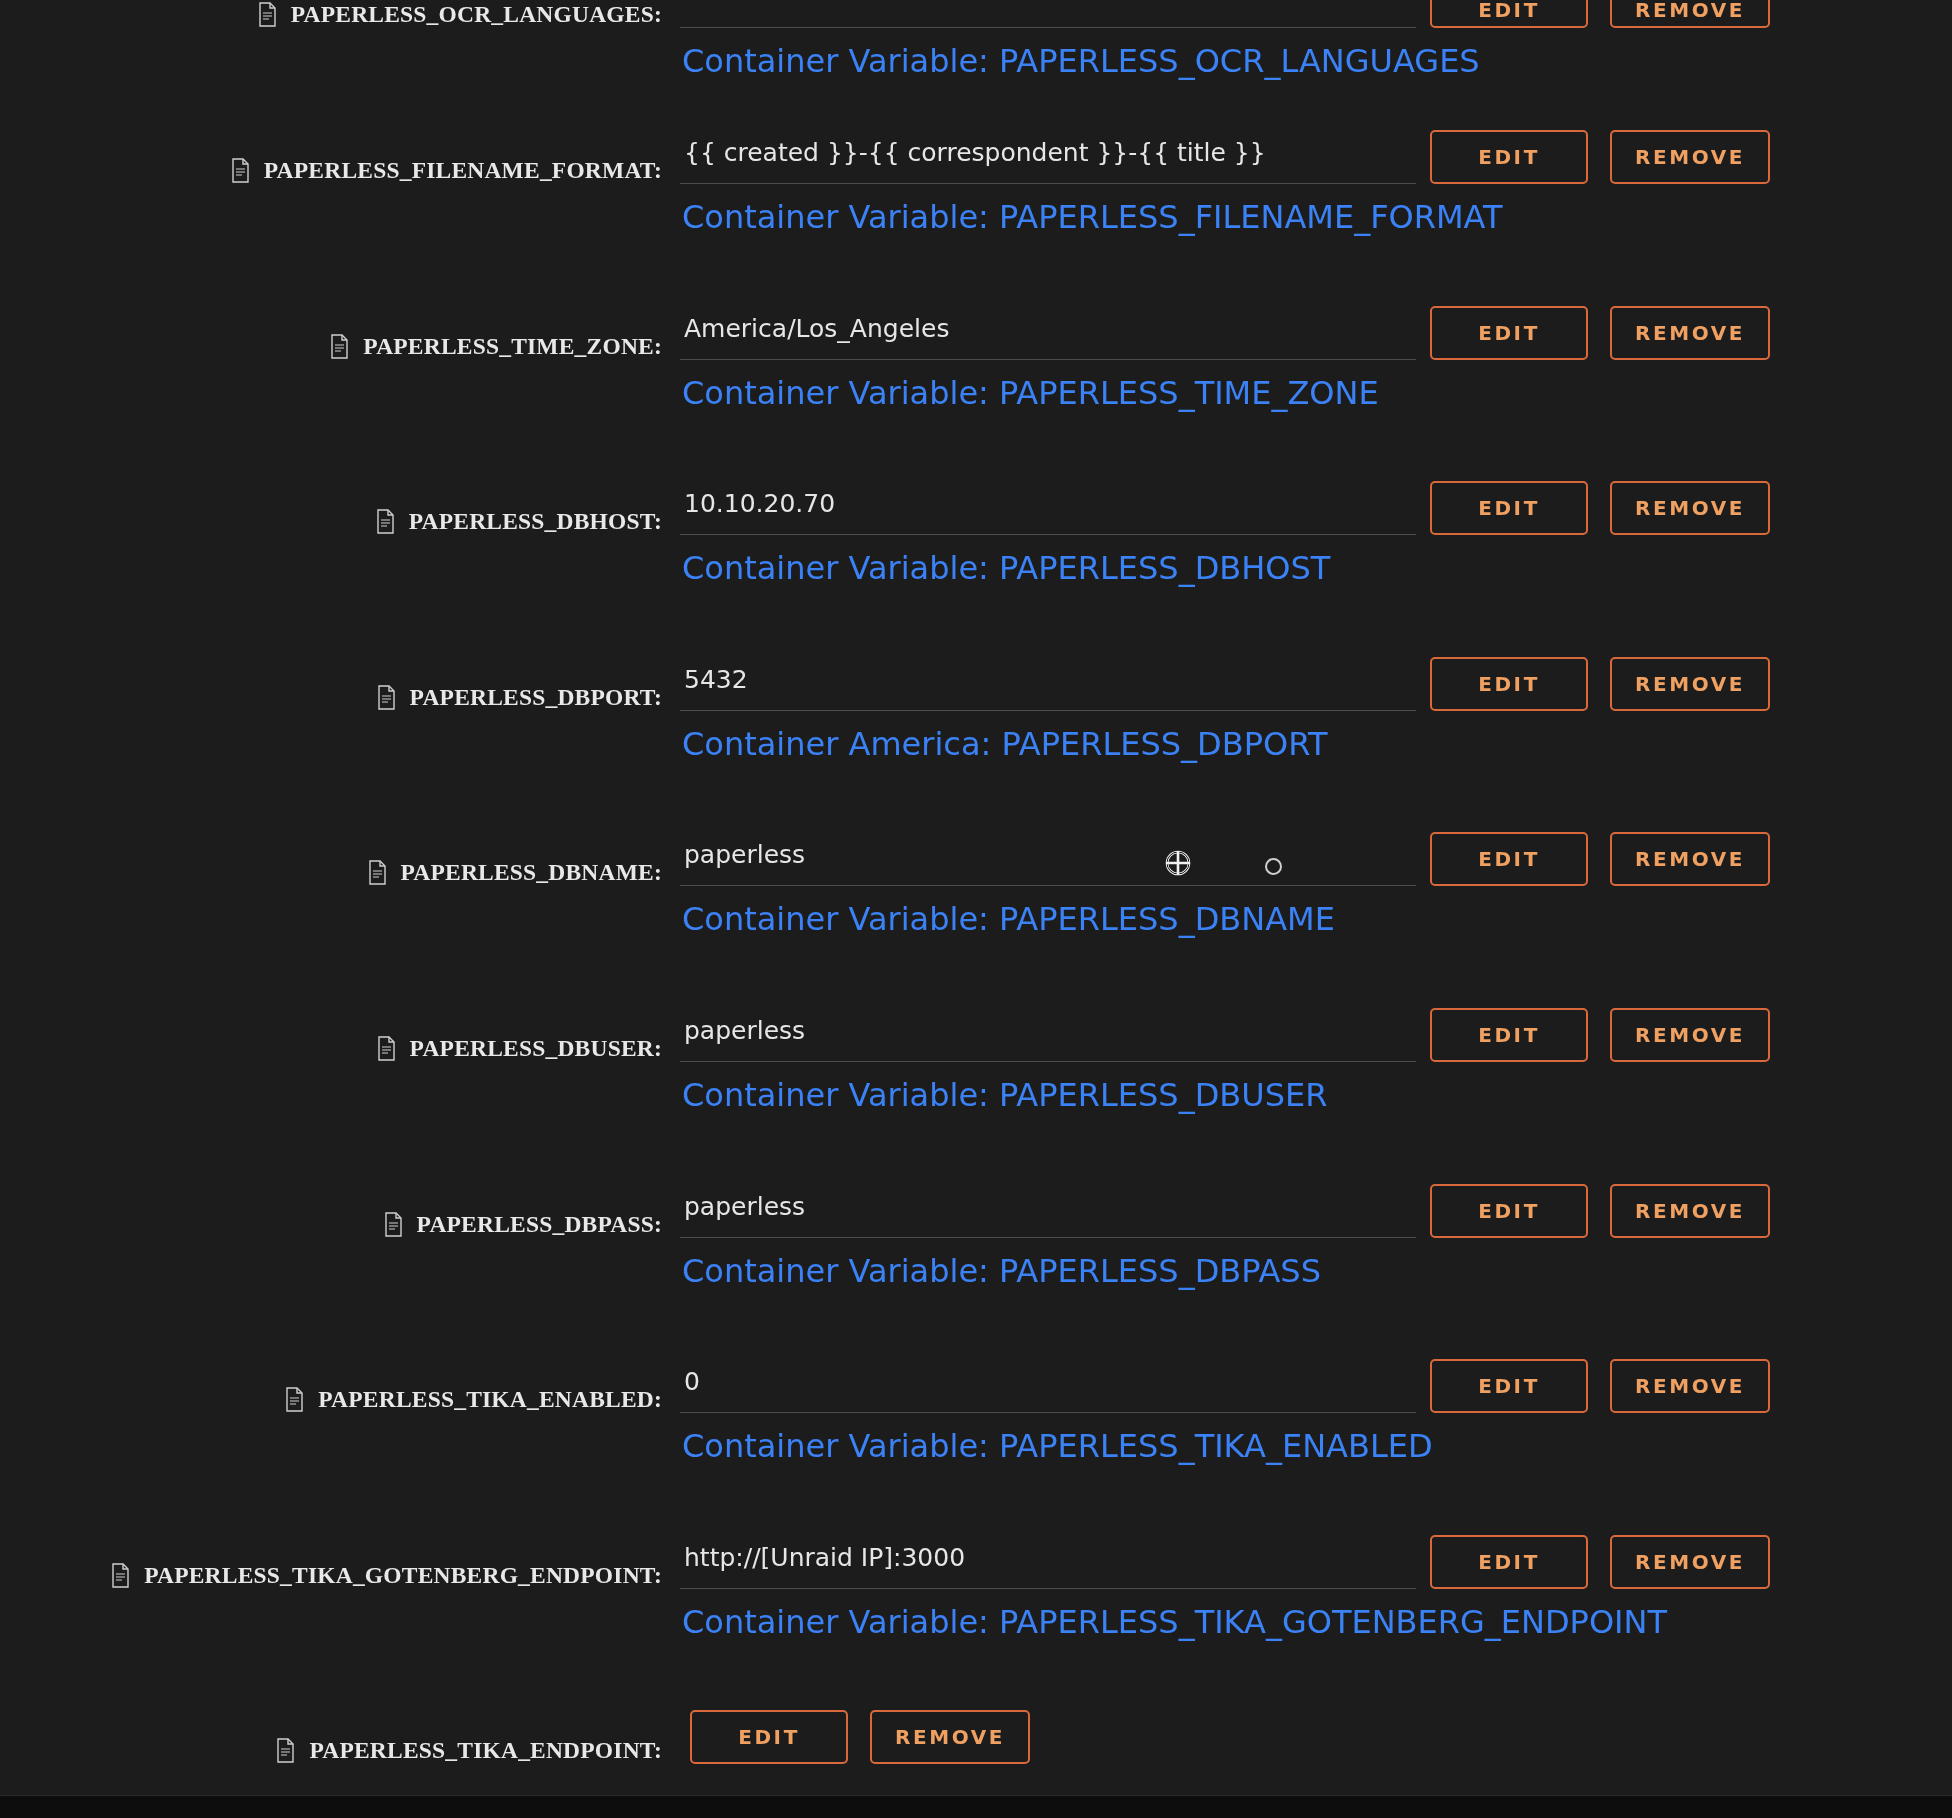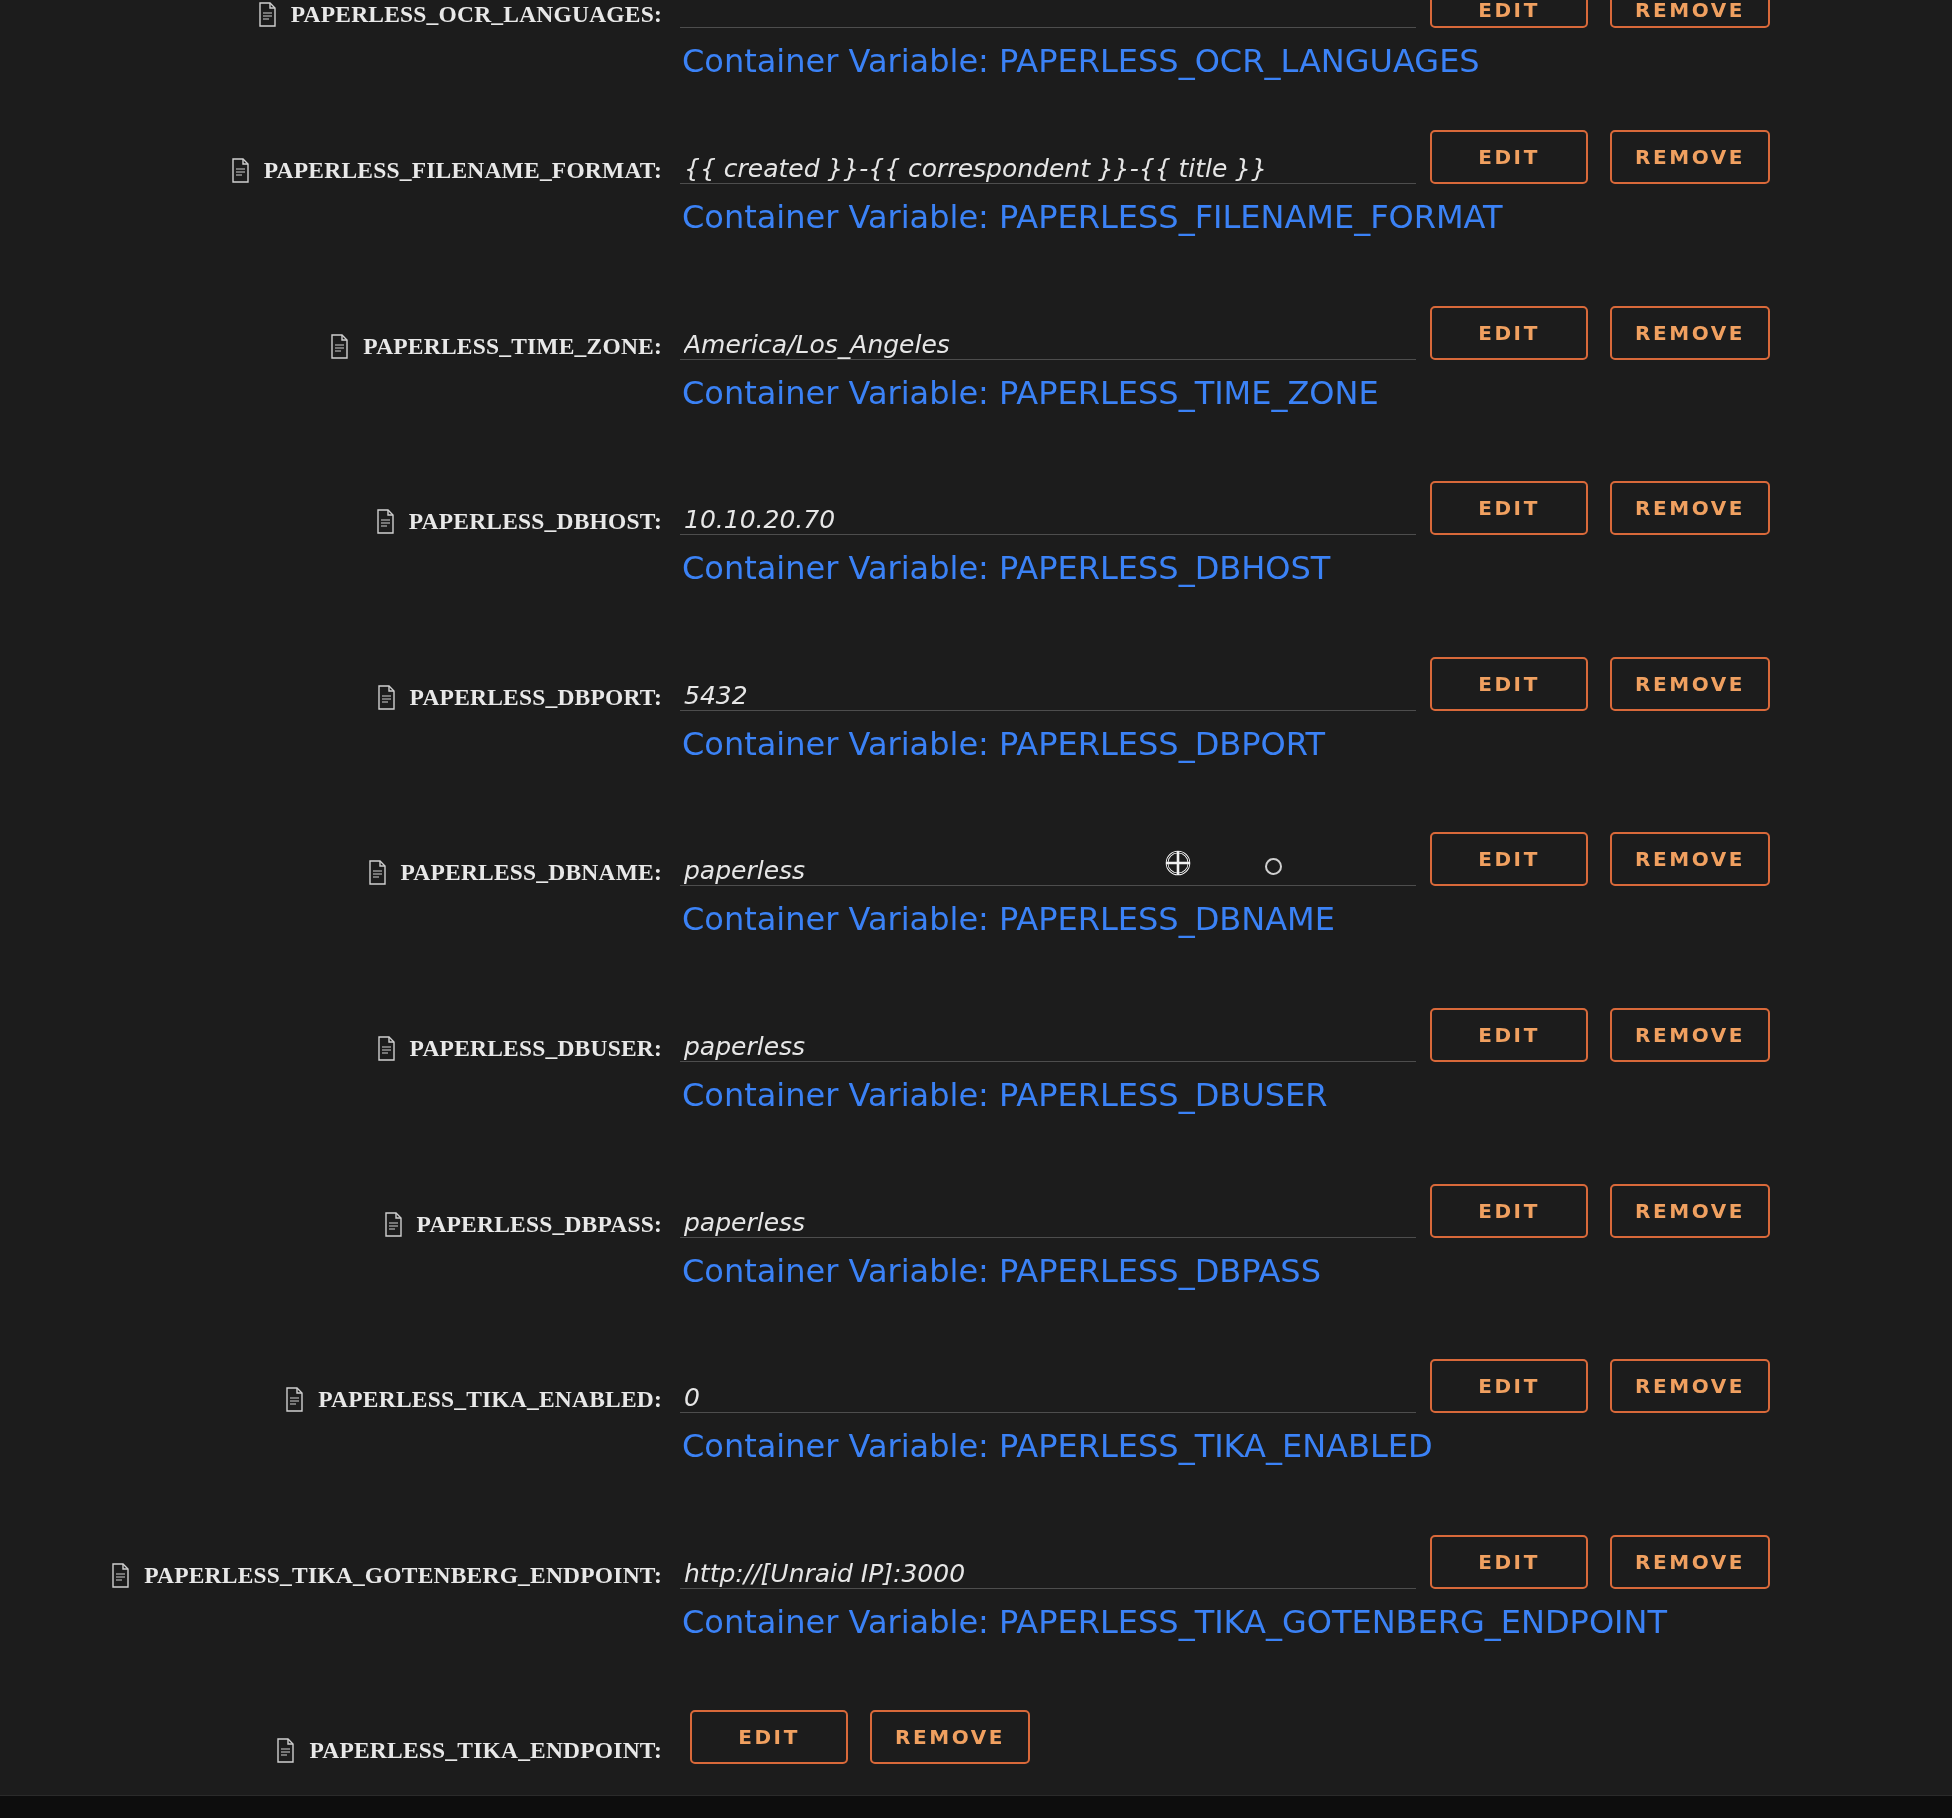--- a/index.html
+++ b/index.html
@@ -67,24 +67,23 @@
     box-sizing: border-box;
   }
   .text-input {
     width: 736px;
     background: transparent;
     border: none;
     border-bottom: 1.5px solid #4d4d4d;
     color: #e6e6e6;
     font-family: "DejaVu Sans", sans-serif;
     font-size: 25px;
-    padding: 6px 4px 0 4px;
+    padding: 6px 4px 16px 4px;
     box-sizing: border-box;
     outline: none;
-    font-style: italic;
   }
   .btn-col {
     display: flex;
     align-items: center;
     gap: 22px;
     padding-left: 18px;
   }
   .btn {
     box-sizing: border-box;
     height: 54px;
@@ -269,21 +268,21 @@
           <span class="field-label">PAPERLESS_DBPORT:</span>
         </div>
         <div class="input-col">
           <input class="text-input" type="text" value="5432" style="">
         </div>
         <div class="btn-col">
           <div class="btn edit">EDIT</div>
           <div class="btn remove">REMOVE</div>
         </div>
       </div>
-      <div class="helper">Container Variable: PAPERLESS_DBPORT</div>
+      <div class="helper">Container America: PAPERLESS_DBPORT</div>
     </div>
 
     <div class="row">
       <div class="row-main">
         <div class="label-col">
           <span class="doc-icon">
             <svg width="21" height="25" viewBox="0 0 21 25">
                 <path d="M3 1h10l5 5v18H3z" fill="none" stroke="#cfcfcf" stroke-width="1.4"></path>
                 <path d="M13 1v5h5" fill="none" stroke="#cfcfcf" stroke-width="1.4"></path>
                 <path d="M6 11h9M6 14h9M6 17h6" stroke="#cfcfcf" stroke-width="1.2"></path>

